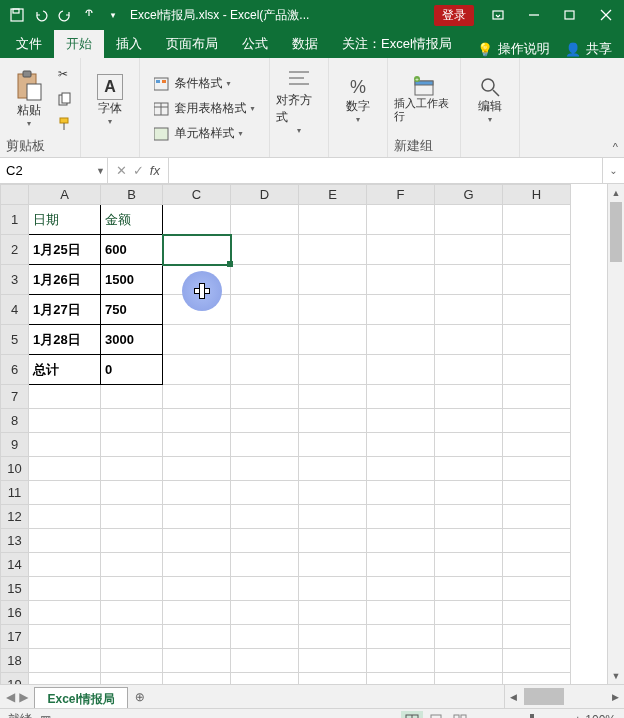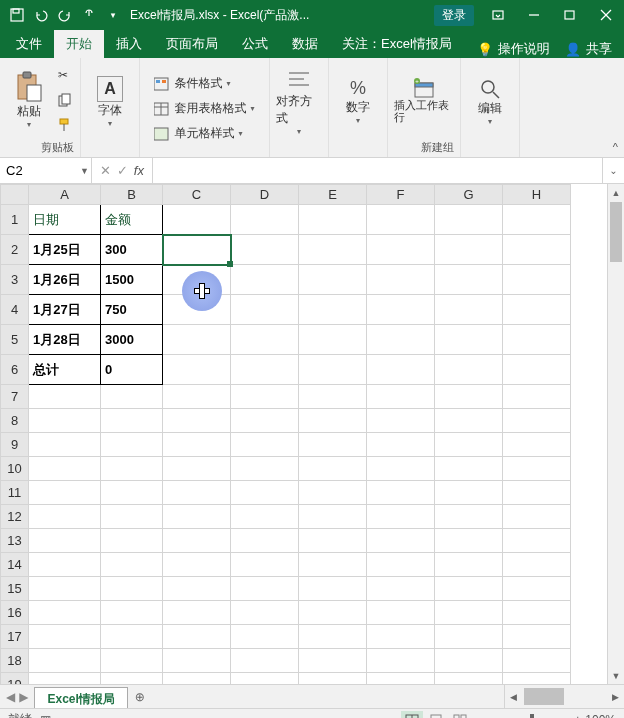--- a/index.html
+++ b/index.html
@@ -3,47 +3,47 @@
 <meta charset="utf-8">
 <style>
 * { margin: 0; padding: 0; box-sizing: border-box; font-family: "Microsoft YaHei", "Segoe UI", sans-serif; }
 body { width: 624px; height: 718px; background: #fff; overflow: hidden; position: relative; }
 
 
 .titlebar { height: 30px; background: #0f7037; display: flex; align-items: center; color: #fff; font-size: 12px; }
 .titlebar .qat { display: flex; align-items: center; gap: 2px; padding: 0 6px; }
 .titlebar .qat .btn { width: 22px; height: 22px; display: flex; align-items: center; justify-content: center; cursor: pointer; }
 .titlebar .title { flex: 1; white-space: nowrap; overflow: hidden; }
-.titlebar .login { background: #0f766e; padding: 2px 8px; border-radius: 2px; margin: 0 6px; font-size: 12px; }
+.titlebar .login { background: #b91c1c; padding: 2px 8px; border-radius: 2px; margin: 0 6px; font-size: 12px; }
 .titlebar .wincontrols { display: flex; }
 .titlebar .wincontrols .btn { width: 36px; height: 30px; display: flex; align-items: center; justify-content: center; cursor: pointer; }
 .titlebar svg { stroke: #fff; fill: none; }
 
 
 .tabs { height: 28px; background: #0f7037; display: flex; align-items: flex-end; padding: 0 4px; color: #fff; font-size: 13px; }
 .tabs .tab { padding: 5px 12px; cursor: pointer; }
 .tabs .tab.active { background: #f1f1f1; color: #217346; }
 .tabs .spacer { flex: 1; }
 .tabs .hint { display: flex; align-items: center; gap: 4px; padding: 0 8px; }
 .tabs .share { display: flex; align-items: center; gap: 4px; padding: 0 8px; }
 
 
 .ribbon { height: 100px; background: #f1f1f1; border-bottom: 1px solid #d4d4d4; display: flex; position: relative; }
 .ribbon .group { border-right: 1px solid #e0e0e0; padding: 4px 6px 2px; display: flex; flex-direction: column; }
 .ribbon .group .ctrls { flex: 1; display: flex; align-items: center; justify-content: center; gap: 4px; }
-.ribbon .group .lbl { font-size: 11px; color: #555; text-align: right; padding-top: 2px; }
+.ribbon .group .lbl { font-size: 13px; color: #555; text-align: left; padding-top: 2px; }
 .ribbon .bigbtn { display: flex; flex-direction: column; align-items: center; justify-content: center; font-size: 12px; color: #333; width: 46px; cursor: pointer; }
 .ribbon .smallcol { display: flex; flex-direction: column; gap: 3px; font-size: 12px; color: #333; }
 .ribbon .smallrow { display: flex; align-items: center; gap: 4px; cursor: pointer; height: 22px; padding: 0 2px; }
 .ribbon svg { display: block; }
 .collapse-rib { position: absolute; right: 6px; bottom: 4px; cursor: pointer; color: #555; font-size: 11px; }
 
 
 .fbar { height: 26px; border-bottom: 1px solid #d4d4d4; display: flex; align-items: stretch; background: #fff; font-size: 13px; }
-.fbar .namebox { width: 92px; border-right: 1px solid #d4d4d4; display: flex; align-items: center; padding: 0 6px; position: relative; }
+.fbar .namebox { width: 108px; border-right: 1px solid #d4d4d4; display: flex; align-items: center; padding: 0 6px; position: relative; }
 .fbar .namebox .dd { position: absolute; right: 2px; font-size: 9px; color: #666; }
 .fbar .fxbtns { display: flex; align-items: center; gap: 6px; padding: 0 8px; border-right: 1px solid #d4d4d4; color: #999; }
 .fbar .fxbtns .fx { font-style: italic; color: #555; }
 .fbar .formula { flex: 1; padding: 0 6px; display: flex; align-items: center; }
 .fbar .expand { width: 22px; border-left: 1px solid #d4d4d4; display: flex; align-items: center; justify-content: center; color: #666; font-size: 10px; }
 
 
 .gridwrap { position: relative; height: 500px; background: #fff; overflow: hidden; }
 .gridwrap .watermark { position: absolute; color: #d9d9d9; font-size: 32px; transform: rotate(30deg); pointer-events: none; z-index: 1; font-weight: 400; }
 .wm1 { left: 230px; top: 200px; }
@@ -337,21 +337,21 @@
           <td class="" style="height:30px"></td>
           <td class="" style="height:30px"></td>
           <td class="" style="height:30px"></td>
           <td class="" style="height:30px"></td>
           <td class="" style="height:30px"></td>
           <td class="" style="height:30px"></td>
         </tr>
         <tr>
           <th class="rowh">2</th>
           <td class=" databorder" style="height:30px">1月25日</td>
-          <td class=" databorder" style="height:30px">300</td>
+          <td class=" databorder" style="height:30px">600</td>
           <td class=" sel" style="height:30px"></td>
           <td class="" style="height:30px"></td>
           <td class="" style="height:30px"></td>
           <td class="" style="height:30px"></td>
           <td class="" style="height:30px"></td>
           <td class="" style="height:30px"></td>
         </tr>
         <tr>
           <th class="rowh">3</th>
           <td class=" databorder" style="height:30px">1月26日</td>

